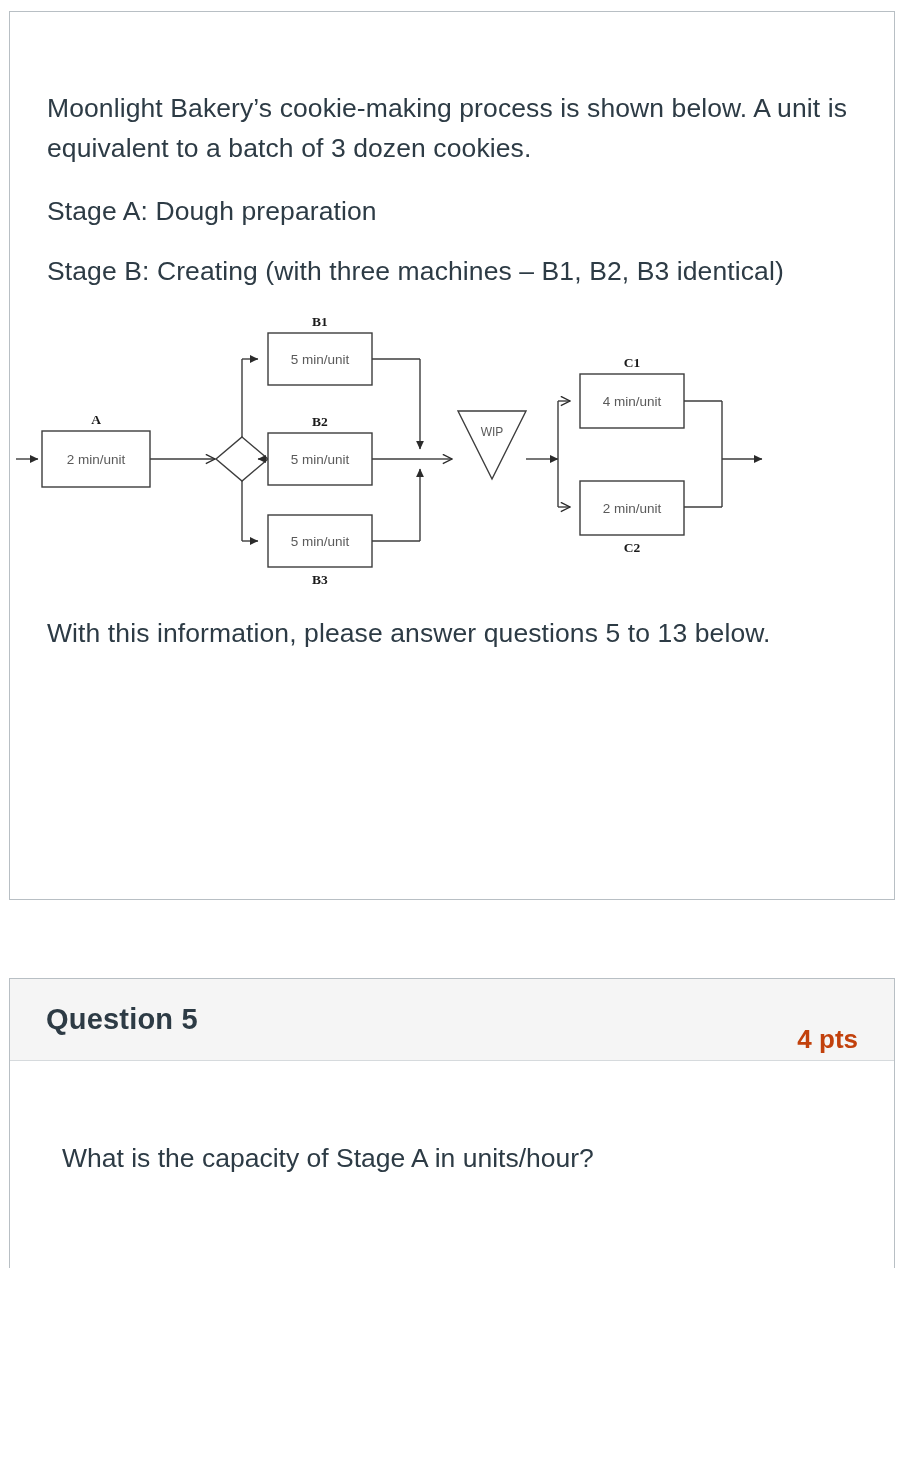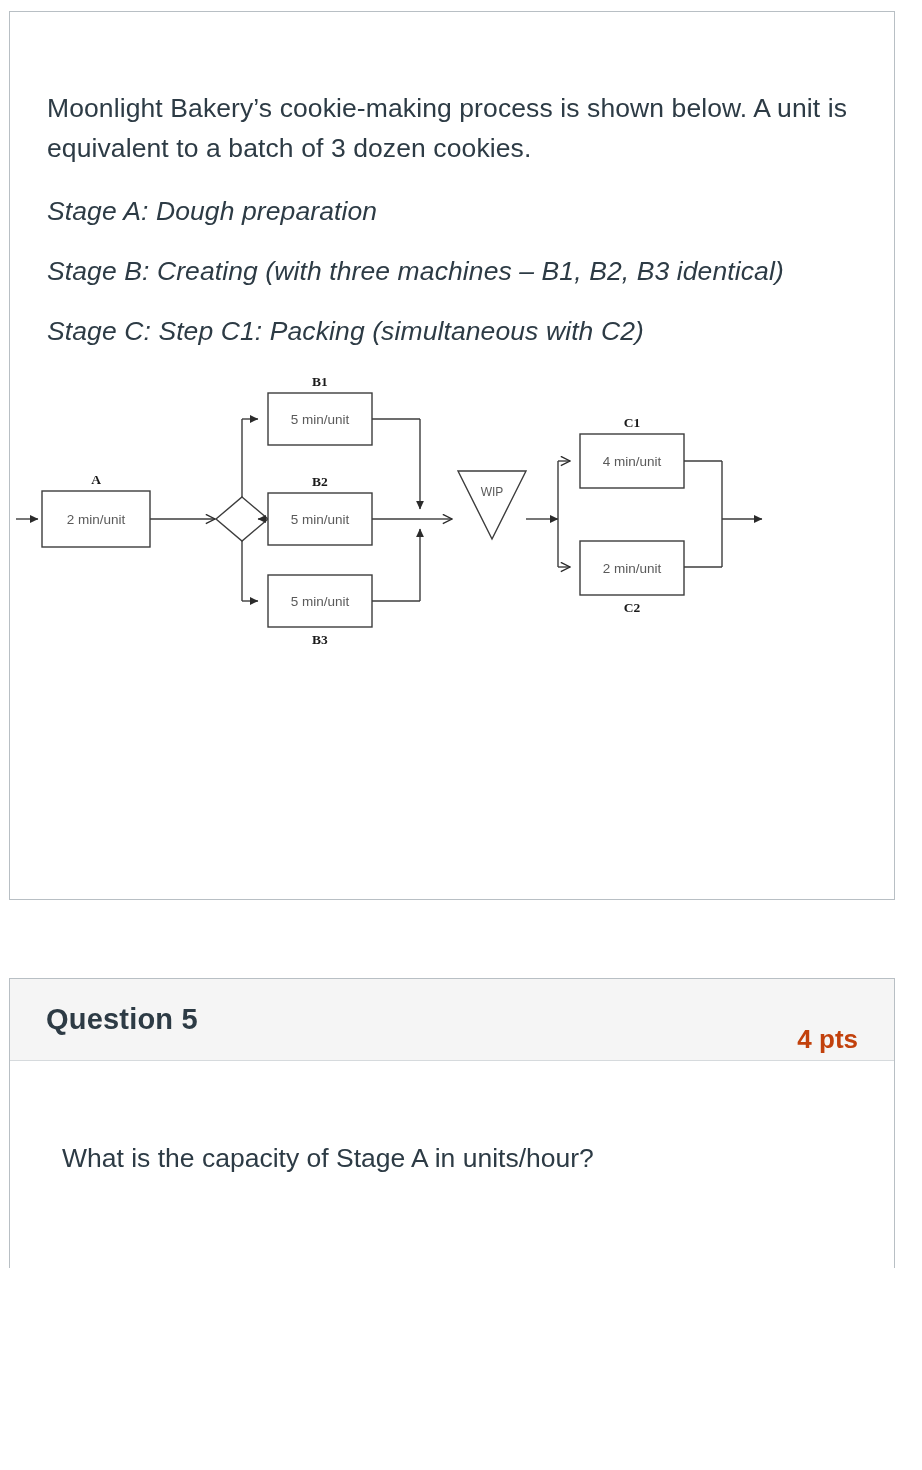--- a/index.html
+++ b/index.html
@@ -53,21 +53,20 @@
     line-height: 1.52;
     color: #2d3b45;
     margin: 0 0 22px 0;
     letter-spacing: 0.1px;
   }
   .stem-p.indented {
     padding-left: 9px;
   }
   .stem-p.tight {
     margin-bottom: 20px;
-    font-style: italic;
   }
 
   
   .diagram-wrap {
     position: relative;
     margin: 16px 0 0 0;
     height: 290px;
   }
   .diagram-svg {
     display: block;
@@ -135,21 +134,20 @@
 <body>
 
 <div class="page">
 
   <div class="card" id="stem-card">
 
     <div class="stem-body">
       <p class="stem-p">Moonlight Bakery’s cookie-making process is shown below. A unit is equivalent to a batch of 3 dozen cookies.</p>
       <p class="stem-p tight">Stage A: Dough preparation</p>
       <p class="stem-p tight">Stage B: Creating (with three machines – B1, B2, B3 identical)</p>
-      <p class="stem-p tight">Stage C: Step C1: Packing (simultaneous with C2)</p>
     </div>
 
     <div class="diagram-wrap">
       <svg class="diagram-svg" width="886" height="290" viewBox="0 0 886 290">
         <defs>
           <marker id="solidArrow" markerWidth="9" markerHeight="9" refX="8" refY="4.5" orient="auto" markerUnits="userSpaceOnUse">
             <path d="M0,0.6 L8.4,4.5 L0,8.4 z" fill="#2b2b2b"></path>
           </marker>
           <marker id="openArrow" markerWidth="11" markerHeight="11" refX="10" refY="5.5" orient="auto" markerUnits="userSpaceOnUse">
             <path d="M0.8,0.8 L10,5.5 L0.8,10.2" fill="none" stroke="#2b2b2b" stroke-width="1.3"></path>
@@ -222,20 +220,23 @@
           <text x="86" y="113">A</text>
           <text x="310" y="15">B1</text>
           <text x="310" y="115">B2</text>
           <text x="310" y="273">B3</text>
           <text x="622" y="56">C1</text>
           <text x="622" y="241">C2</text>
         </g>
       </svg>
     </div>
 
+    <div class="stem-footer">
+      <p class="stem-p">With this information, please answer questions 5 to 13 below.</p>
+    </div>
   </div>
 
   <div class="card" id="question-card">
 
     <div class="q-header">
       <span class="q-title">Question 5</span>
       <span class="q-points">4 pts</span>
     </div>
 
     <div class="q-body">

